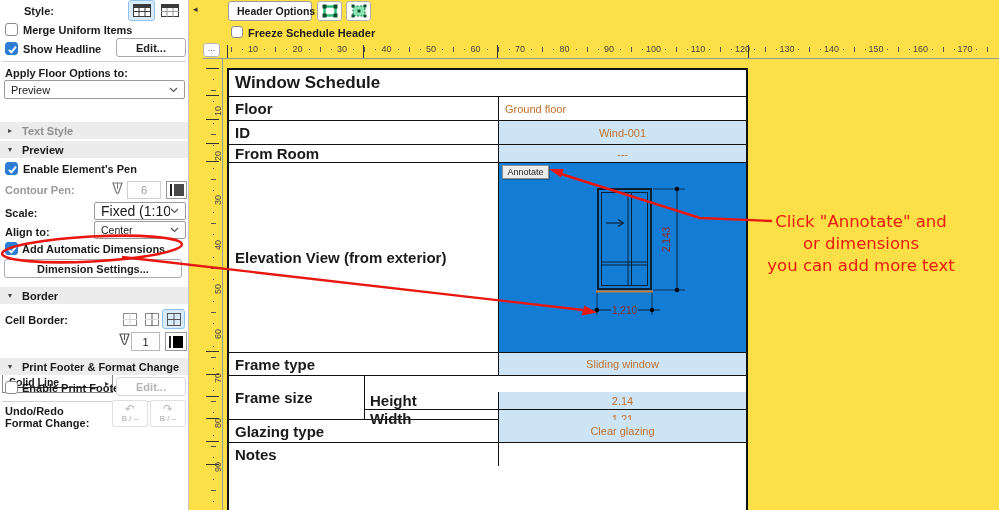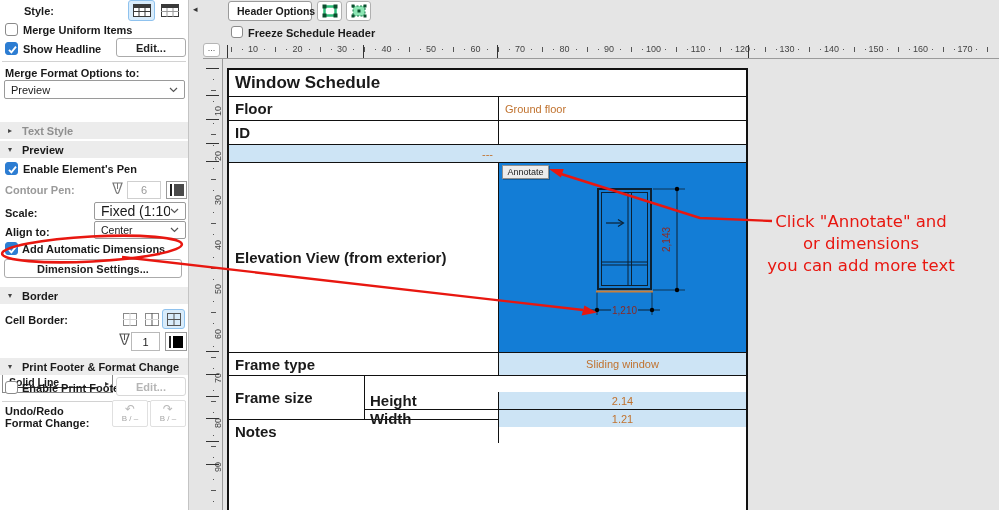--- a/index.html
+++ b/index.html
@@ -1,18 +1,18 @@
 <!DOCTYPE html>
 <html style="--selblue: #137dd6; --lblue: #cde4f5; --orange: #c0722e; --red: #e81710;"><head>
 <meta charset="utf-8">
 <style>
   * { margin:0; padding:0; box-sizing:border-box; }
   html,body { background:#fff; }
   body { font-family:"Liberation Sans","DejaVu Sans",sans-serif; font-size:11px; color:#1a1a1a; }
-  .app { position:relative; width:999px; height:510px; background:#e5e5e5; overflow:hidden; }
+  .app { position:relative; width:999px; height:510px; background:#fde047; overflow:hidden; }
 
   
   .sidebar { position:absolute; left:0; top:0; width:189px; height:510px; background:#fff; border-right:1px solid #c4c4c4; }
   .sb-label { position:absolute; font-weight:700; font-size:11px; white-space:nowrap; }
   .sb-label.gray { color:#9a9a9a; }
   .cb { position:absolute; width:13px; height:13px; border:1px solid #8a8a8a; border-radius:3px; background:#fff; }
   .cb.checked { background:#2d7dd2; border-color:#2d7dd2; }
   .cb svg { position:absolute; left:0; top:0; }
   .btn { position:absolute; border:1px solid #ababab; border-radius:3px; background:#fff; display:flex; align-items:center; justify-content:center; font-size:11px; font-weight:700; color:#222; }
   .btn.disabled { border-color:#d8d8d8; color:#b5b5b5; }
@@ -105,21 +105,21 @@
     <div class="cb checked" style="left:5px;top:42px">
         <svg width="13" height="13" viewBox="0 0 13 13">
           <path d="M3 6.8 L5.4 9.4 L10 3.6" stroke="#fff" stroke-width="1.8" fill="none"></path>
         </svg>
       </div>
     <div class="sb-label" style="left:23px;top:43px">Show Headline</div>
     <div class="btn" style="left:116px;top:38px;width:70px;height:19px">Edit...</div>
 
     <div class="sep" style="top:61px"></div>
 
-    <div class="sb-label" style="left:5px;top:67px">Merge Format Options to:</div>
+    <div class="sb-label" style="left:5px;top:67px">Apply Floor Options to:</div>
     <div class="select" style="left:4px;top:80px;width:181px;height:19px">
       <span class="sel-text">Preview</span>
       <svg width="9" height="6" viewBox="0 0 9 6">
           <polyline points="1,1 4.5,4.5 8,1" fill="none" stroke="#555" stroke-width="1.2"></polyline>
         </svg>
     </div>
 
     <div class="section" style="top:122px">
       <span class="arr">▸</span>
       <span style="color:#8f8f8f">Text Style</span>
@@ -406,22 +406,24 @@
   <div class="sched">
     <div class="t-row t-title" style="height:27px">
       <span>Window Schedule</span>
     </div>
     <div class="t-row" style="height:24px">
       <div class="t-lab">Floor</div>
       <div class="t-val left">Ground floor</div>
     </div>
     <div class="t-row" style="height:24px">
       <div class="t-lab">ID</div>
+      <div class="t-val blue">Wind-001</div>
     </div>
     <div class="t-row" style="height:18px">
+      <div class="t-lab">From Room</div>
       <div class="t-val blue">---</div>
     </div>
 
     <div class="t-row" style="height:190px">
       <div class="t-lab">Elevation View (from exterior)</div>
       <div class="elev-cell">
         <div class="annotate-btn">Annotate</div>
         <svg width="247" height="186" viewBox="0 0 247 186" style="position:absolute;left:0;top:0">
 
           <line x1="154" y1="26" x2="186" y2="26" stroke="#0c2133" stroke-width="0.8"></line>
@@ -466,20 +468,24 @@
           <div class="t-val blue">2.14</div>
         </div>
         <div class="fs-sub" style="height:21px">
           <div class="sub-lab">Width</div>
           <div class="t-val blue">1.21</div>
         </div>
       </div>
     </div>
 
     <div class="t-row" style="height:23px">
+      <div class="t-lab">Glazing type</div>
+      <div class="t-val blue">Clear glazing</div>
+    </div>
+    <div class="t-row" style="height:23px">
       <div class="t-lab">Notes</div>
       <div class="t-val"></div>
     </div>
   </div>
 
   <svg class="overlay" viewBox="0 0 999 510">
     <ellipse cx="92" cy="249" rx="90" ry="12.5" fill="none" stroke="#e81710" stroke-width="2.6" transform="rotate(-3 92 249)"></ellipse>
     <line x1="122" y1="257" x2="583" y2="310" stroke="#e81710" stroke-width="2.4"></line>
     <polygon points="597,312.5 581.6,315.4 584.4,305.5" fill="#e81710"></polygon>
     <polyline points="772,221 700,218 558,173" fill="none" stroke="#e81710" stroke-width="2.4"></polyline>

